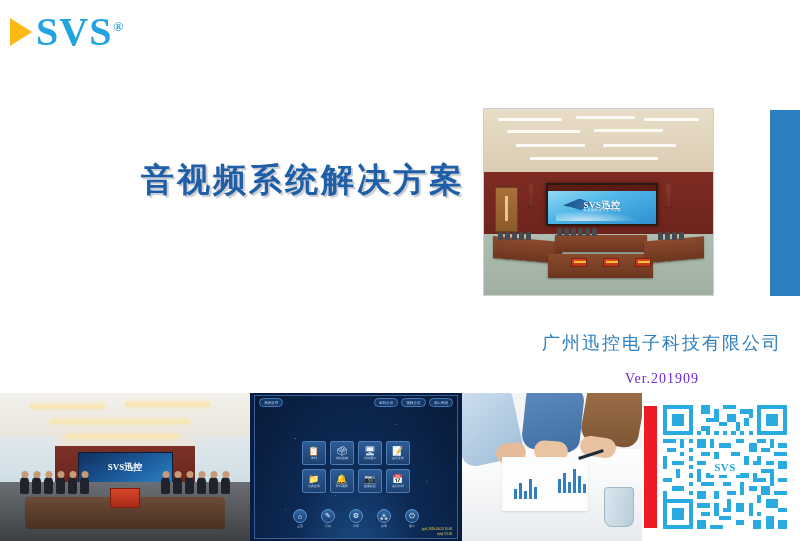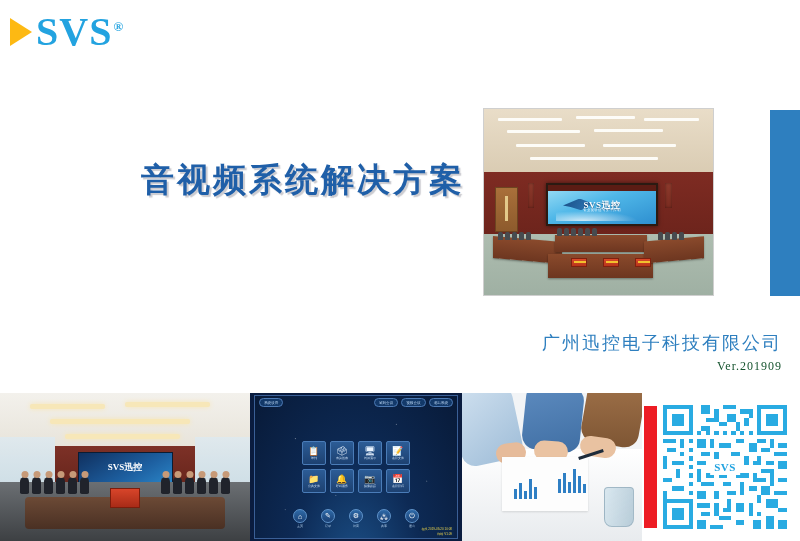--- a/index.html
+++ b/index.html
@@ -58,25 +58,25 @@
   .chairs i { display:block; width:5px; height:8px; background:#474b4f; border-radius:2px 2px 0 0; }
   .badge { position:absolute; width:16px; height:9px; background:linear-gradient(#d94b2a,#b8341a);
            border:1px solid #7e2010; }
   .badge:after { content:""; position:absolute; left:2px; top:2px; width:12px; height:2px;
                  background:#f2c12e; }
 
   
   #blue-bar { position:absolute; left:770px; top:110px; width:30px; height:186px; background:#2E7FBF; }
 
   
-  #company { position:absolute; right:18px; top:330px; text-align:right; }
+  #company { position:absolute; right:18px; top:330px; text-align:center; }
   #company .cn { font-family:"DejaVu Sans", sans-serif; font-size:18px; color:#2E7FBF;
                  letter-spacing:2px; line-height:1.4; font-weight:400; }
-  #company .ver { font-family:"Liberation Serif", serif; font-size:12px; color:#14532d;
-                  letter-spacing:1px; margin-top:4px; }
+  #company .ver { font-family:"Liberation Serif", serif; font-size:14px; color:#6d28d9;
+                  letter-spacing:1px; margin-top:16px; }
 
   
   #strip { position:absolute; left:0; top:393px; width:800px; height:148px; display:flex; }
   .cell { position:relative; height:148px; overflow:hidden; }
 
   
   #cell1 { width:250px; background:#dfe3e6; }
   #cell1 .c-ceil { position:absolute; left:0; top:0; width:100%; height:42%;
                    background:linear-gradient(#f3f1ec,#e6e2d8); }
   #cell1 .c-ceil .strip2 { position:absolute; background:#f7e7b8; height:5px; border-radius:2px;

